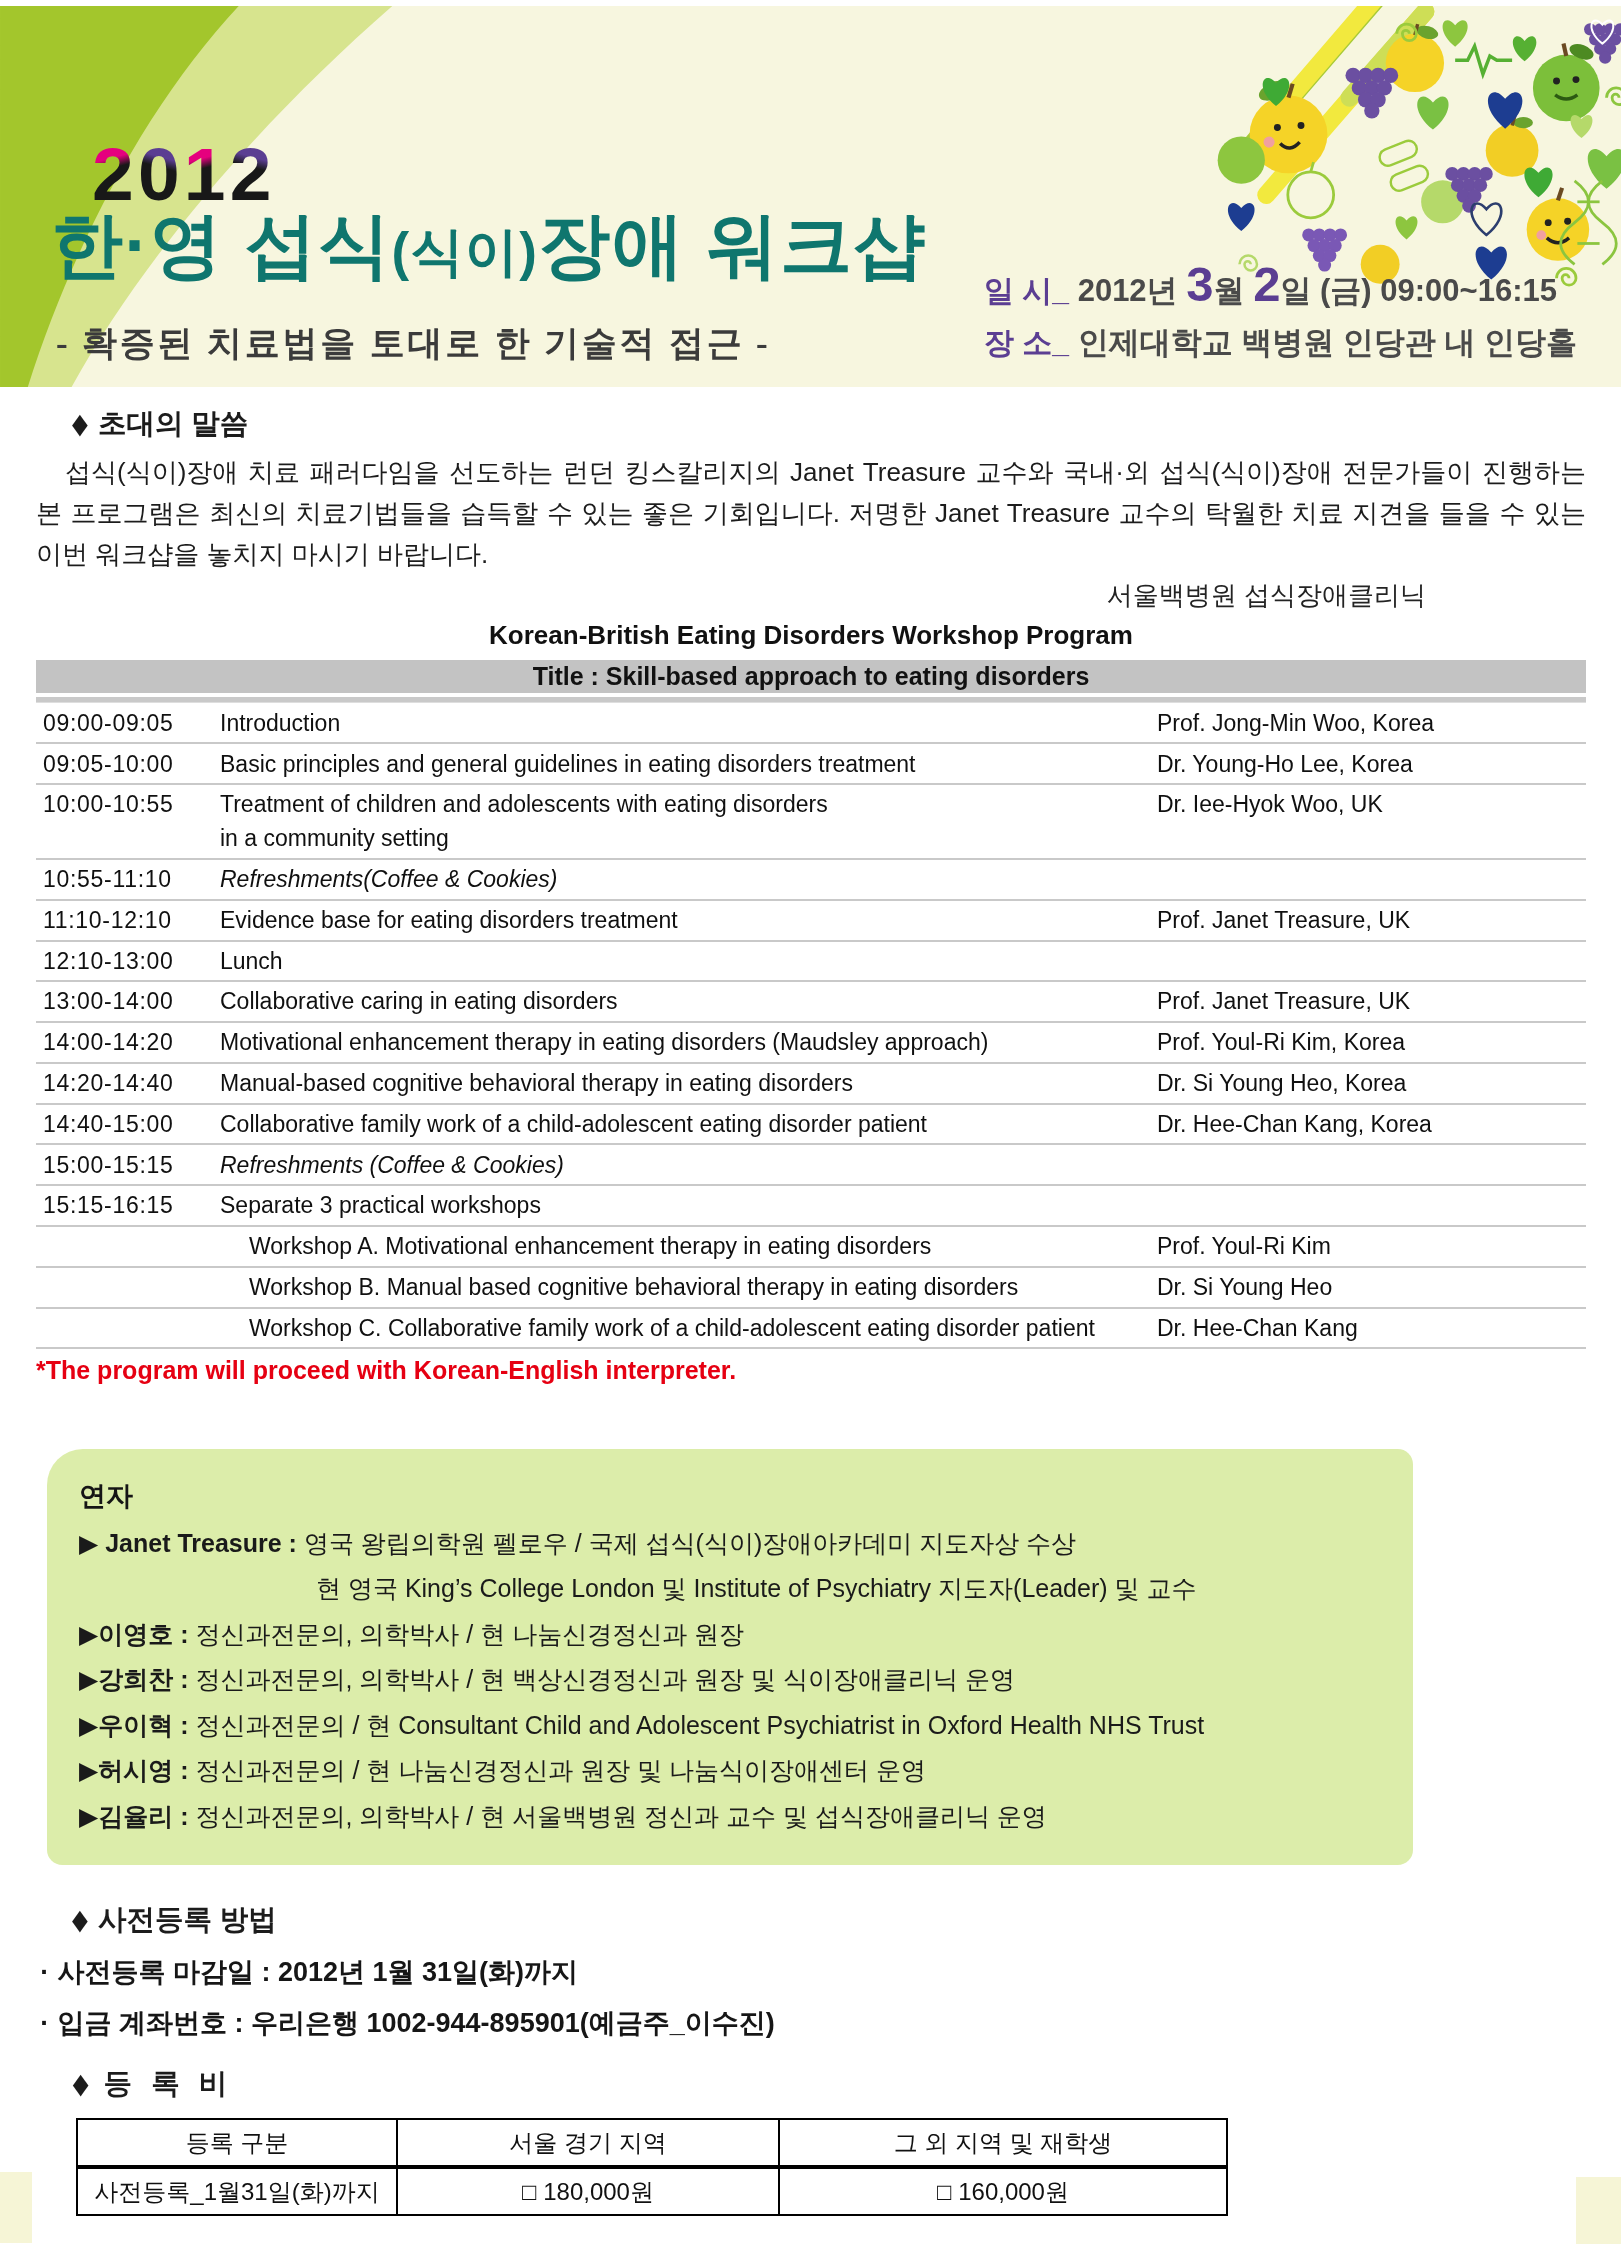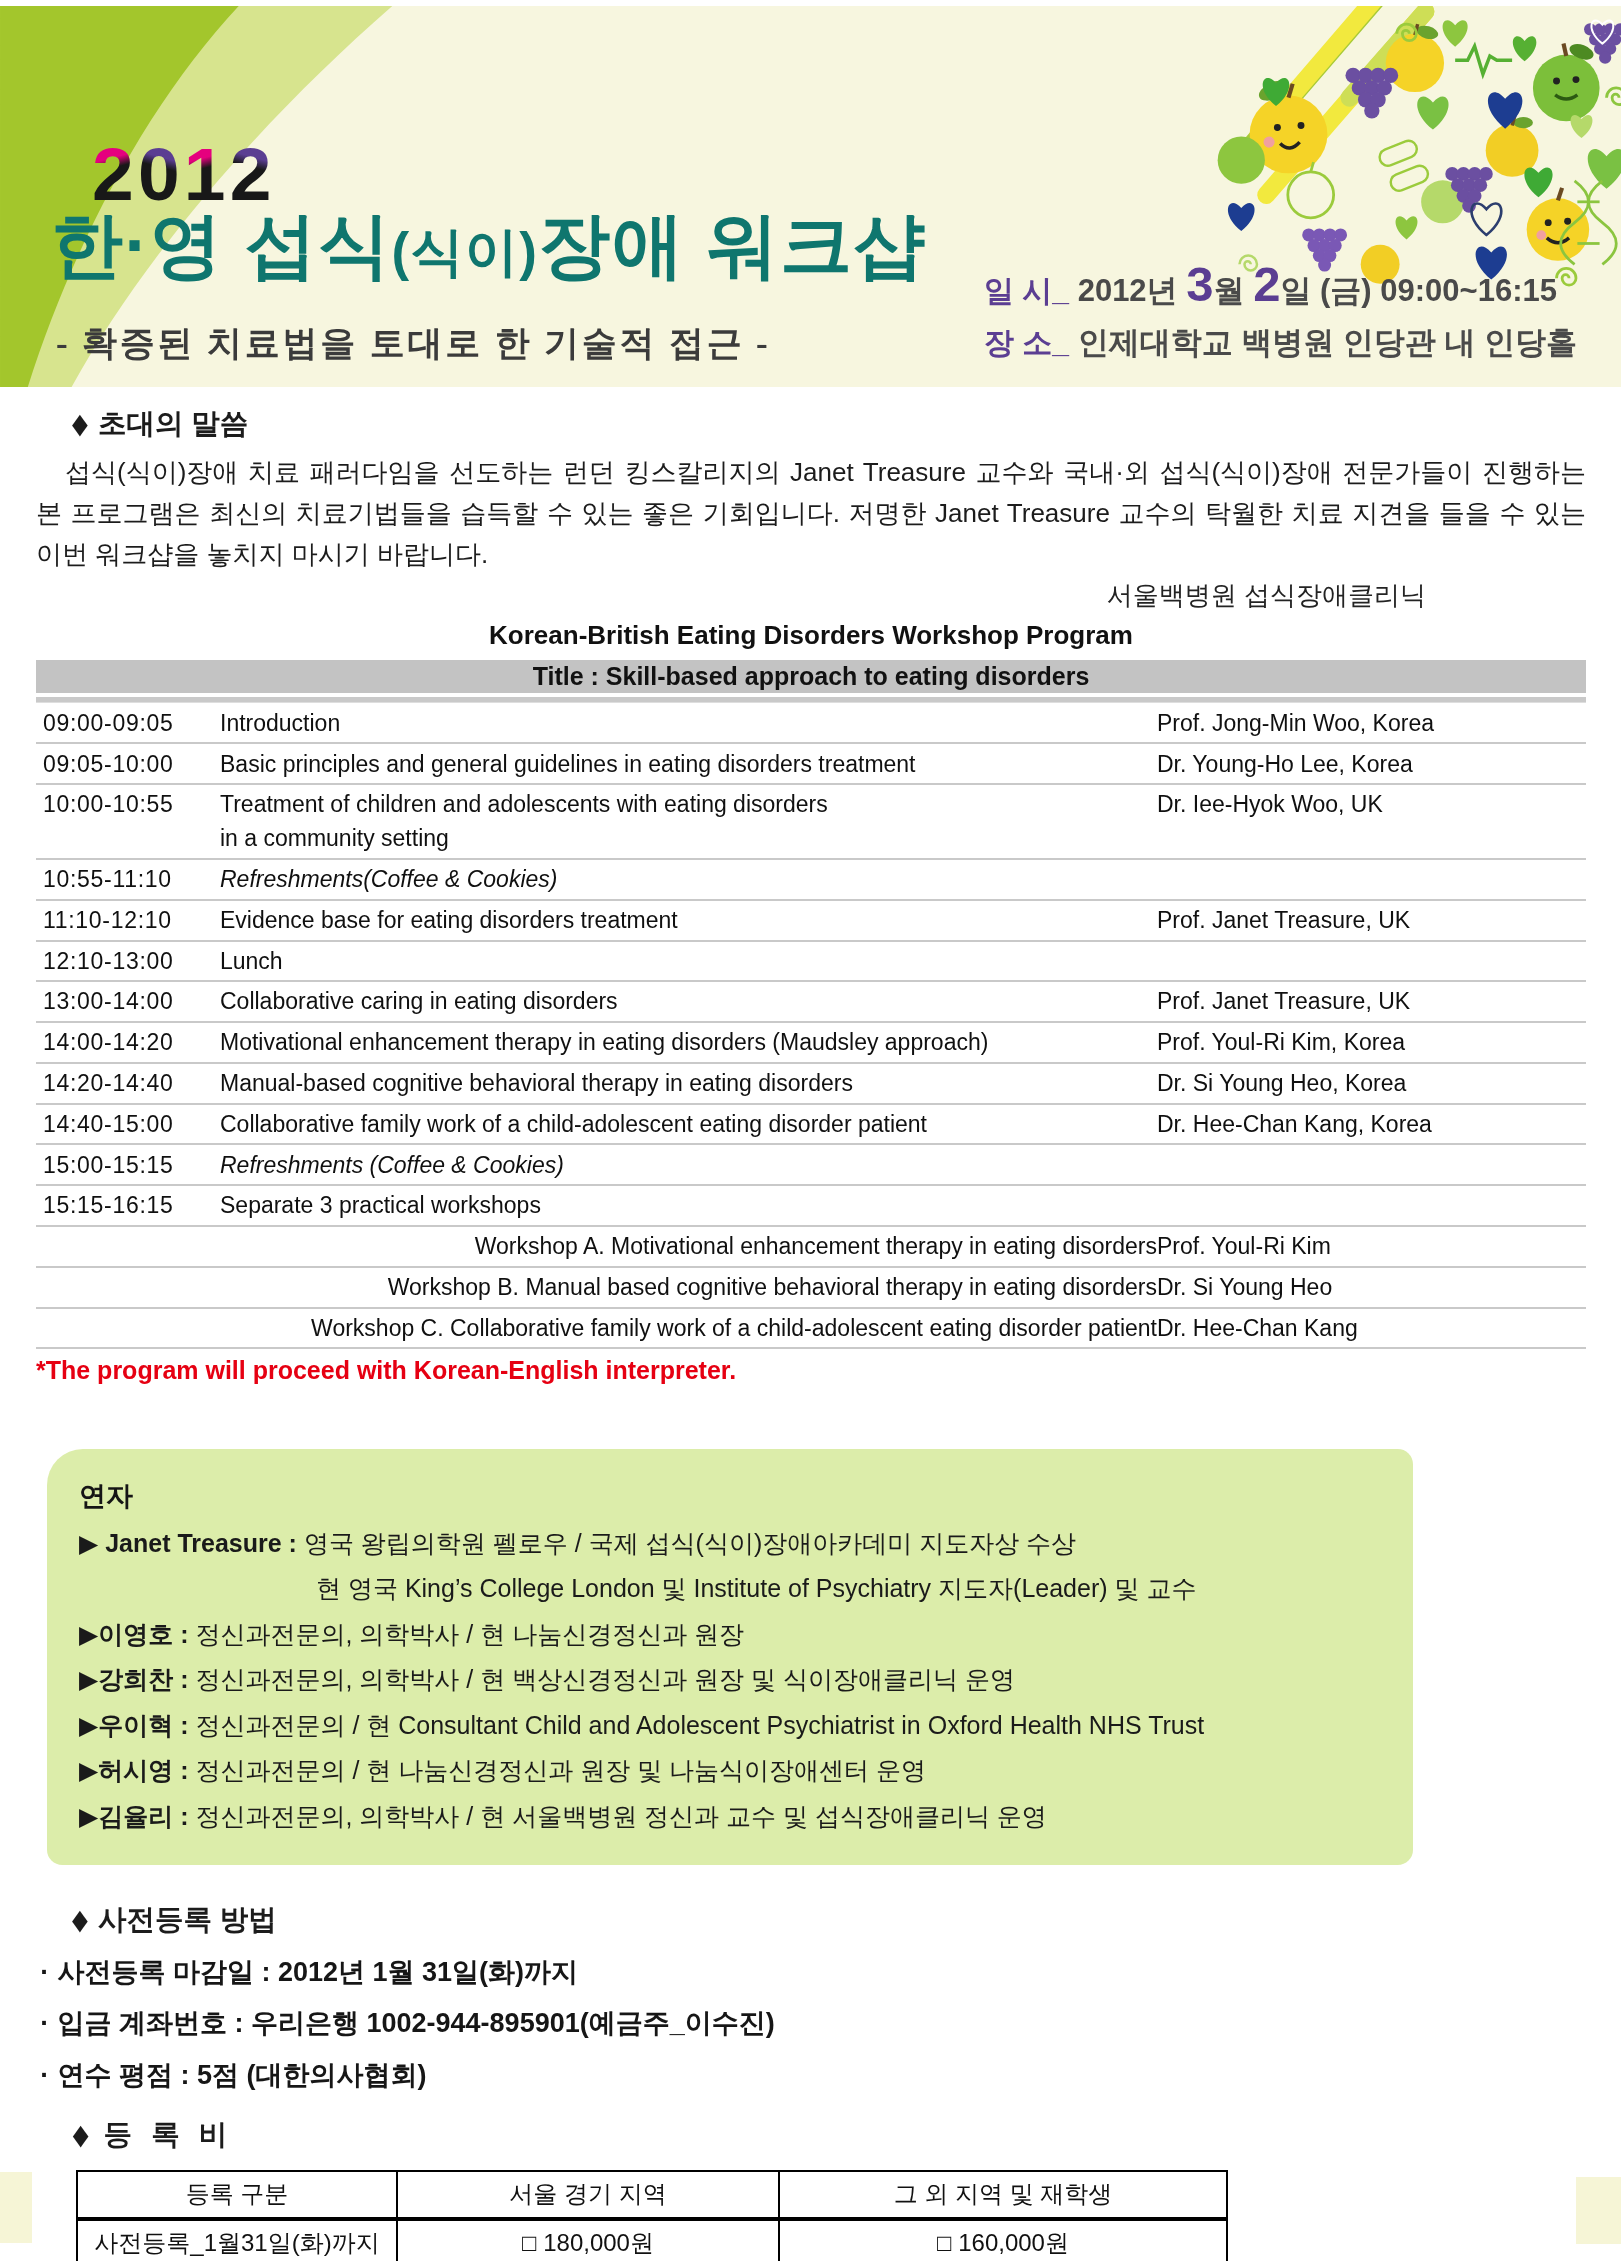--- a/index.html
+++ b/index.html
@@ -59,21 +59,21 @@
   .prog-table{margin-top:7px;}
   .prow{
     display:flex;align-items:flex-start;padding:6.2px 0 5.6px 0;
     border-bottom:2.8px double #c9c9c9;font-size:23px;color:#101010;
   }
   .prow:last-child{border-bottom:2.8px double #c9c9c9;}
   .pt-time{flex:none;width:177px;padding-left:7px;letter-spacing:0.7px;}
   .pt-topic{flex:1;}
   .pt-speaker{flex:none;width:429px;}
   .prow.italic .pt-topic{font-style:italic;}
-  .prow.indent .pt-topic{padding-left:29px;text-align:right;}
+  .prow.indent .pt-topic{padding-left:29px;}
   .topic-line2{margin-top:7px;}
   .prog-note{color:#e60012;font-weight:bold;font-size:25px;margin-top:7px;}
   
   .speakers-box{
     margin:64px 0 0 11px;width:1366px;background:#dcedaa;
     border-radius:36px 15.3px 15.3px 15.3px;padding:29px 32px 32px 32px;
     box-sizing:border-box;
   }
   .speakers-head{font-size:27px;font-weight:bold;color:#151515;}
   .sp-line{font-size:25px;margin-top:12.5px;color:#1a1a1a;white-space:nowrap;}
@@ -324,21 +324,20 @@
     <div class="sp-line"><span class="sp-name">▶강희찬 :</span> <span>정신과전문의, 의학박사 / 현 백상신경정신과 원장 및 식이장애클리닉 운영</span></div>
     <div class="sp-line"><span class="sp-name">▶우이혁 :</span> <span>정신과전문의 / 현 Consultant Child and Adolescent Psychiatrist in Oxford Health NHS Trust</span></div>
     <div class="sp-line"><span class="sp-name">▶허시영 :</span> <span>정신과전문의 / 현 나눔신경정신과 원장 및 나눔식이장애센터 운영</span></div>
     <div class="sp-line"><span class="sp-name">▶김율리 :</span> <span>정신과전문의, 의학박사 / 현 서울백병원 정신과 교수 및 섭식장애클리닉 운영</span></div>
   </div>
 
   <div class="sec-heading reg-head"><span class="diamond">◆</span><span>사전등록 방법</span></div>
 
   <div class="reg-item"><span class="reg-bullet">·</span><span>사전등록 마감일 :</span> <span>2012년 1월 31일(화)까지</span></div>
   <div class="reg-item"><span class="reg-bullet">·</span><span>입금 계좌번호 :</span> <span>우리은행 1002-944-895901(예금주_이수진)</span></div>
-  <div class="reg-item"><span class="reg-bullet">·</span><span>연수 평점 :</span> <span>5점 (대한의사협회)</span></div>
 
   <div class="sec-heading fee-head"><span class="diamond">◆</span><span>등 록 비</span></div>
 
   <table class="fee-table">
     <tbody>
         <tr>
       <th class="c1">등록 구분</th>
       <th class="c2">서울 경기 지역</th>
       <th class="c3">그 외 지역 및 재학생</th>
     </tr>

